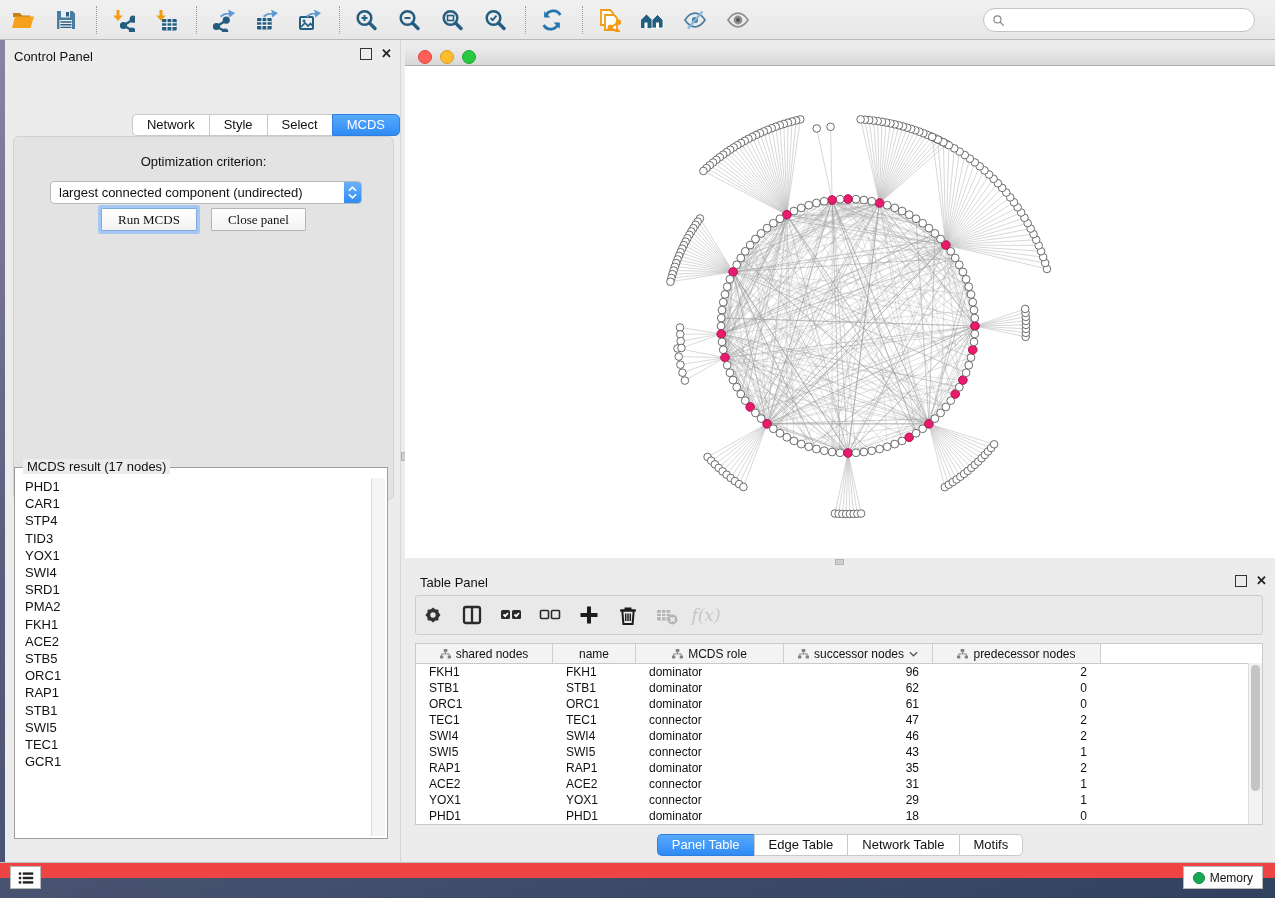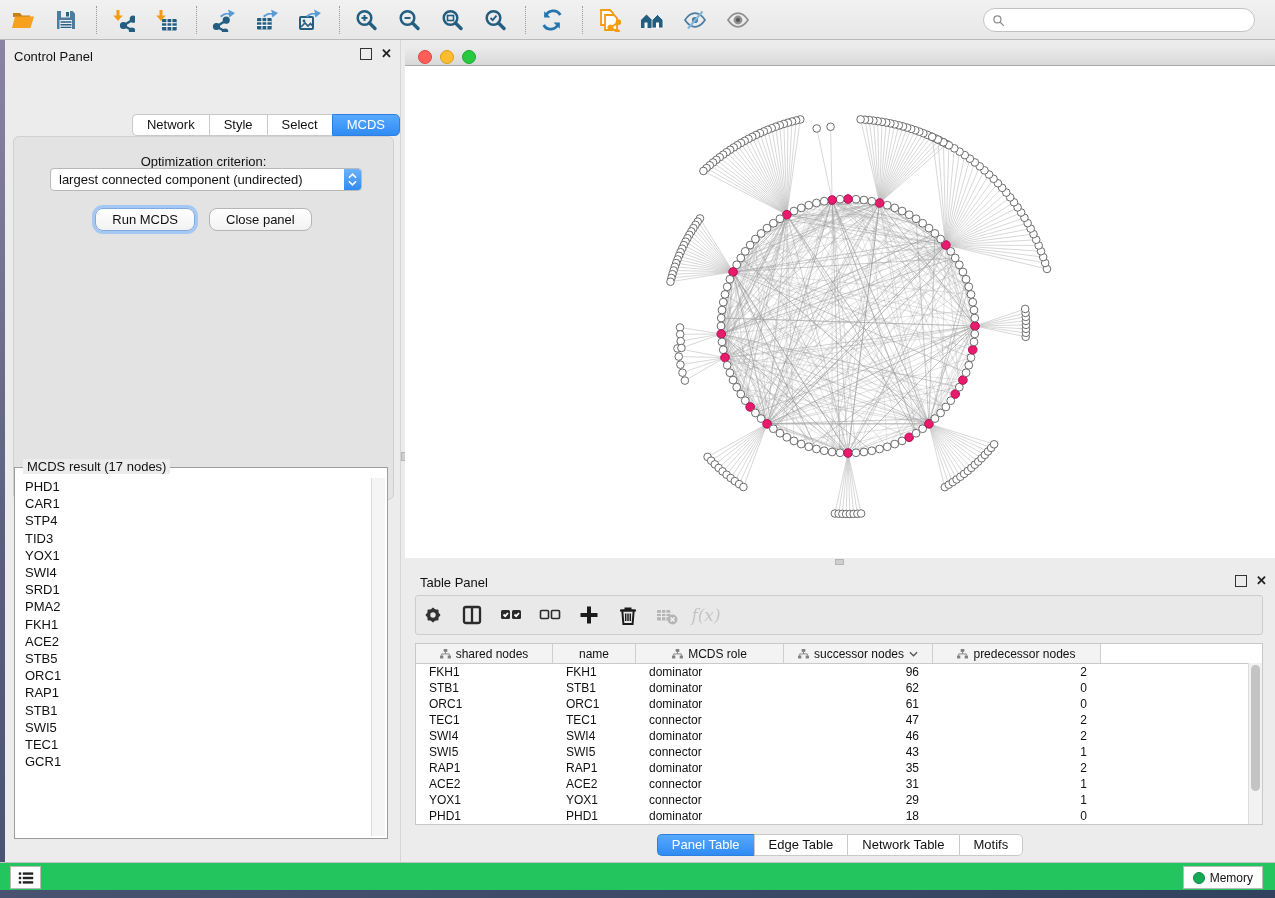--- a/index.html
+++ b/index.html
@@ -27,28 +27,28 @@
   .wb-close{font-size:13px;font-weight:bold;color:#222;line-height:10px;}
   .cp-tabs{position:absolute;left:0;top:74px;width:100%;display:flex;justify-content:flex-end;}
   .seg-btn{font-size:13px;color:#111;background:#fff;border:1px solid #c9c9c9;border-right:none;
     padding:3px 14px;line-height:14px;cursor:default;}
   .seg-btn:first-child{border-radius:5px 0 0 5px;}
   .seg-btn:last-child{border-radius:0 5px 5px 0;border-right:1px solid #c9c9c9;}
   .seg-btn.active{background:linear-gradient(#58a9fd,#2f8bf4);color:#fff;border-color:#2f7fe0;}
   .cp-sub{position:absolute;left:8px;top:96px;width:379px;height:362px;background:#e3e3e3;
     border:1px solid #d0d0d0;border-radius:6px;}
   .opt-label{position:absolute;left:0;top:17px;width:100%;text-align:center;font-size:13px;color:#111;}
-  .dropdown{position:absolute;left:36px;top:31px;width:312px;height:23px;background:#fff;border:1px solid #b9b9b9;
+  .dropdown{position:absolute;left:36px;top:44px;width:312px;height:23px;background:#fff;border:1px solid #b9b9b9;
     border-radius:4px;display:flex;align-items:center;box-sizing:border-box;}
   .dropdown .dd-text{flex:1;font-size:13px;padding-left:8px;color:#111;white-space:nowrap;overflow:hidden;}
   .dd-stepper{width:17px;height:21px;background:linear-gradient(#6cb1fd,#2f8bf4);border-radius:0 3px 3px 0;
     display:flex;flex-direction:column;align-items:center;justify-content:center;gap:1px;}
   .cp-buttons{position:absolute;left:0;top:71px;width:100%;display:flex;justify-content:center;gap:14px;}
-  .mac-btn{background:linear-gradient(#ffffff,#f2f2f2);border:1px solid #b5b5b5;border-radius:8px;
-    font-size:13px;color:#111;padding:3px 16px;line-height:15px;cursor:default;font-family:Liberation Sans, sans-serif;}
+  .mac-btn{background:linear-gradient(#ffffff,#f2f2f2);border:1px solid #b5b5b5;border-radius:1px;
+    font-size:13px;color:#111;padding:3px 16px;line-height:15px;cursor:default;font-family:Liberation Serif, serif;}
   .mac-btn.focus{box-shadow:0 0 0 3px #a5c7f3;border-color:#7faade;}
   .groupbox{position:absolute;left:9px;top:427px;width:372px;height:370px;border:1px solid #9d9d9d;background:#fff;}
   .groupbox-legend{position:absolute;left:8px;top:-9px;background:#ececec;padding:0 4px;font-size:13px;color:#111;}
   .mcds-list{position:absolute;left:2px;top:10px;right:17px;bottom:2px;overflow:hidden;font-size:13px;color:#111;}
   .mcds-item{padding:1.1px 8px;line-height:15px;}
   .gb-scroll{position:absolute;right:2px;top:10px;bottom:2px;width:13px;background:#f5f5f5;border-left:1px solid #ddd;}
   
   .v-splitter{left:400px;top:40px;width:5px;height:822px;background:#ececec;border-left:1px solid #d6d6d6;}
   .v-handle{position:absolute;left:0px;top:412px;width:5px;height:9px;background:#cfcfcf;border:1px solid #b5b5b5;box-sizing:border-box;}
   .h-splitter{left:405px;top:558px;width:870px;height:9px;background:#ececec;}
@@ -76,21 +76,21 @@
     border:1px solid #c9c9c9;box-sizing:border-box;overflow:hidden;}
   .nt-header{display:flex;height:19px;background:#f3f3f3;border-bottom:1px solid #c9c9c9;font-size:12px;color:#111;}
   .nt-hcell{display:flex;align-items:center;justify-content:center;gap:5px;border-right:1px solid #cfcfcf;box-sizing:border-box;overflow:hidden;}
   .nt-hcell:last-child{border-right:none;}
   .nt-row{display:flex;height:16px;font-size:12px;color:#111;}
   .nt-cell{box-sizing:border-box;overflow:hidden;white-space:nowrap;line-height:16px;}
   .nt-scroll{position:absolute;right:0;top:19px;bottom:0;width:13px;background:#f2f2f2;border-left:1px solid #ddd;}
   .nt-thumb{position:absolute;left:1.5px;top:2px;width:9px;height:126px;background:#c4c4c4;border-radius:5px;}
   .tp-tabs{position:absolute;left:0;top:267px;width:100%;display:flex;justify-content:center;}
   
-  .statusbar{left:0;top:862px;width:1275px;height:28px;background:#22c55e;border-top:1px solid #c2c2c2;box-sizing:border-box;}
+  .statusbar{left:0;top:862px;width:1275px;height:16px;background:#ef4444;border-top:1px solid #c2c2c2;box-sizing:border-box;}
   .list-btn{position:absolute;left:10px;top:3px;width:29px;height:21px;background:#fdfdfd;border:1px solid #b9b9b9;
     display:flex;align-items:center;justify-content:center;}
   .memory-btn{position:absolute;right:12px;top:3px;height:21px;background:#fdfdfd;border:1px solid #b9b9b9;
     display:flex;align-items:center;gap:5px;padding:0 9px;font-size:12px;color:#111;}
   .mem-dot{width:10px;height:10px;border-radius:50%;background:#18a957;border:.5px solid #0d8a42;}
   .colicon{flex:0 0 auto;}
 </style>
 </head>
 <body>
 

